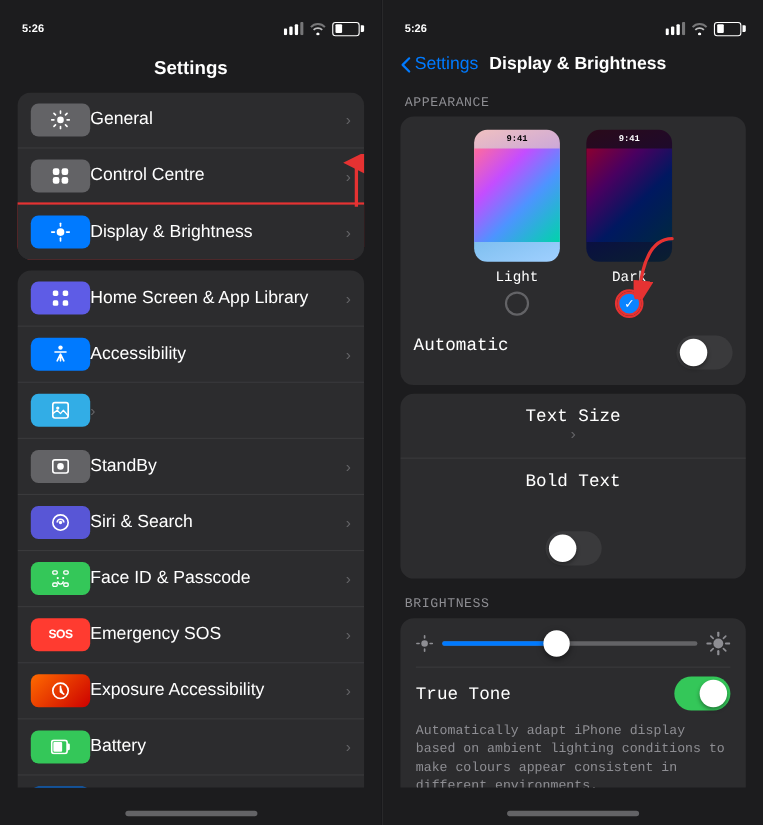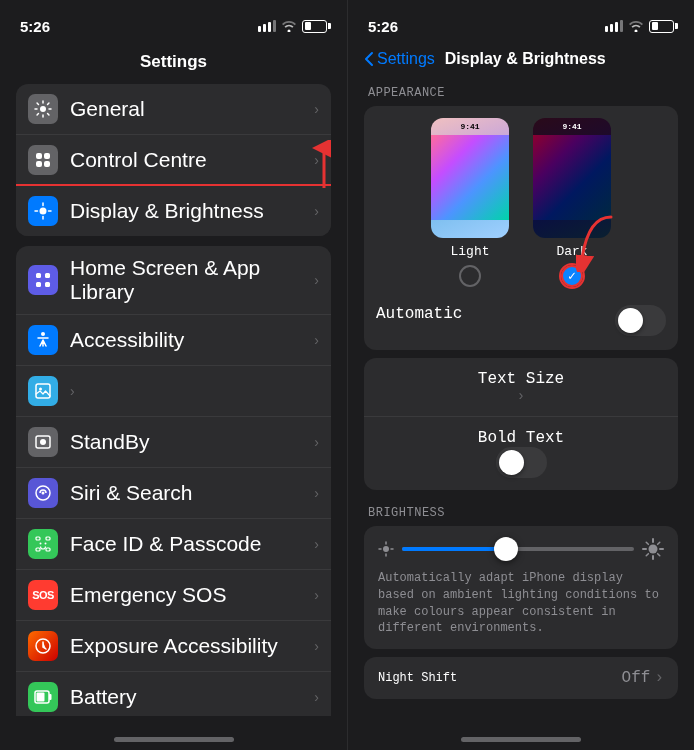--- a/index.html
+++ b/index.html
@@ -24,21 +24,21 @@
 
     .status-bar-left {
       display: flex;
       justify-content: space-between;
       align-items: center;
       padding: 12px 20px 4px;
       height: 44px;
     }
 
     .status-time {
-      font-size: 15px;
+      font-size: 10px;
       font-weight: 600;
       color: #fff;
     }
 
     .status-icons {
       display: flex;
       align-items: center;
       gap: 5px;
     }
 
@@ -98,34 +98,33 @@
       border-bottom: 0.5px solid #3a3a3c;
       position: relative;
       cursor: pointer;
     }
 
     .settings-item:last-child {
       border-bottom: none;
     }
 
     .settings-item-icon {
-      width: 30px;
+      width: 54px;
       height: 30px;
       border-radius: 7px;
-      margin-right: 12px;
       display: flex;
       align-items: center;
       justify-content: center;
       flex-shrink: 0;
       font-size: 16px;
     }
 
     .settings-item-label {
       flex: 1;
-      font-size: 21px;
+      font-size: 16px;
       color: #fff;
     }
 
     .settings-chevron {
       color: #636366;
       font-size: 14px;
     }
 
     .home-indicator-left {
       height: 34px;
@@ -347,20 +346,21 @@
       display: flex;
       align-items: center;
       justify-content: space-between;
       padding: 12px 14px;
       border-bottom: 0.5px solid #3a3a3c;
       flex-direction: column;
     }
 
     .detail-item:last-child {
       border-bottom: none;
+      gap: 36px;
     }
 
     .detail-item-label {
       font-size: 16px;
       color: #fff;
     }
 
     .detail-item-right {
       display: flex;
       align-items: center;
@@ -781,20 +781,26 @@
           <line x1="11" y1="18" x2="11" y2="21" stroke="#8e8e93" stroke-width="2" stroke-linecap="round"></line>
           <line x1="1" y1="11" x2="4" y2="11" stroke="#8e8e93" stroke-width="2" stroke-linecap="round"></line>
           <line x1="18" y1="11" x2="21" y2="11" stroke="#8e8e93" stroke-width="2" stroke-linecap="round"></line>
           <line x1="4.22" y1="4.22" x2="6.34" y2="6.34" stroke="#8e8e93" stroke-width="1.5" stroke-linecap="round"></line>
           <line x1="15.66" y1="15.66" x2="17.78" y2="17.78" stroke="#8e8e93" stroke-width="1.5" stroke-linecap="round"></line>
           <line x1="4.22" y1="17.78" x2="6.34" y2="15.66" stroke="#8e8e93" stroke-width="1.5" stroke-linecap="round"></line>
           <line x1="15.66" y1="6.34" x2="17.78" y2="4.22" stroke="#8e8e93" stroke-width="1.5" stroke-linecap="round"></line>
         </svg>
       </div>
 
+      <div class="true-tone-row">
+        <span class="true-tone-label">True Tone</span>
+        <div class="toggle toggle-on">
+          <div class="toggle-thumb"></div>
+        </div>
+      </div>
 
       <p class="true-tone-desc">Automatically adapt iPhone display based on ambient lighting conditions to make colours appear consistent in different environments.</p>
     </div>
 
     <div class="night-shift-group">
       <div class="night-shift-item">
         <span class="night-shift-label">Night Shift</span>
         <div class="night-shift-right">
           <span style="color:#8e8e93; font-size:16px;">Off</span>
           <span style="color:#636366; font-size:16px;">›</span>

